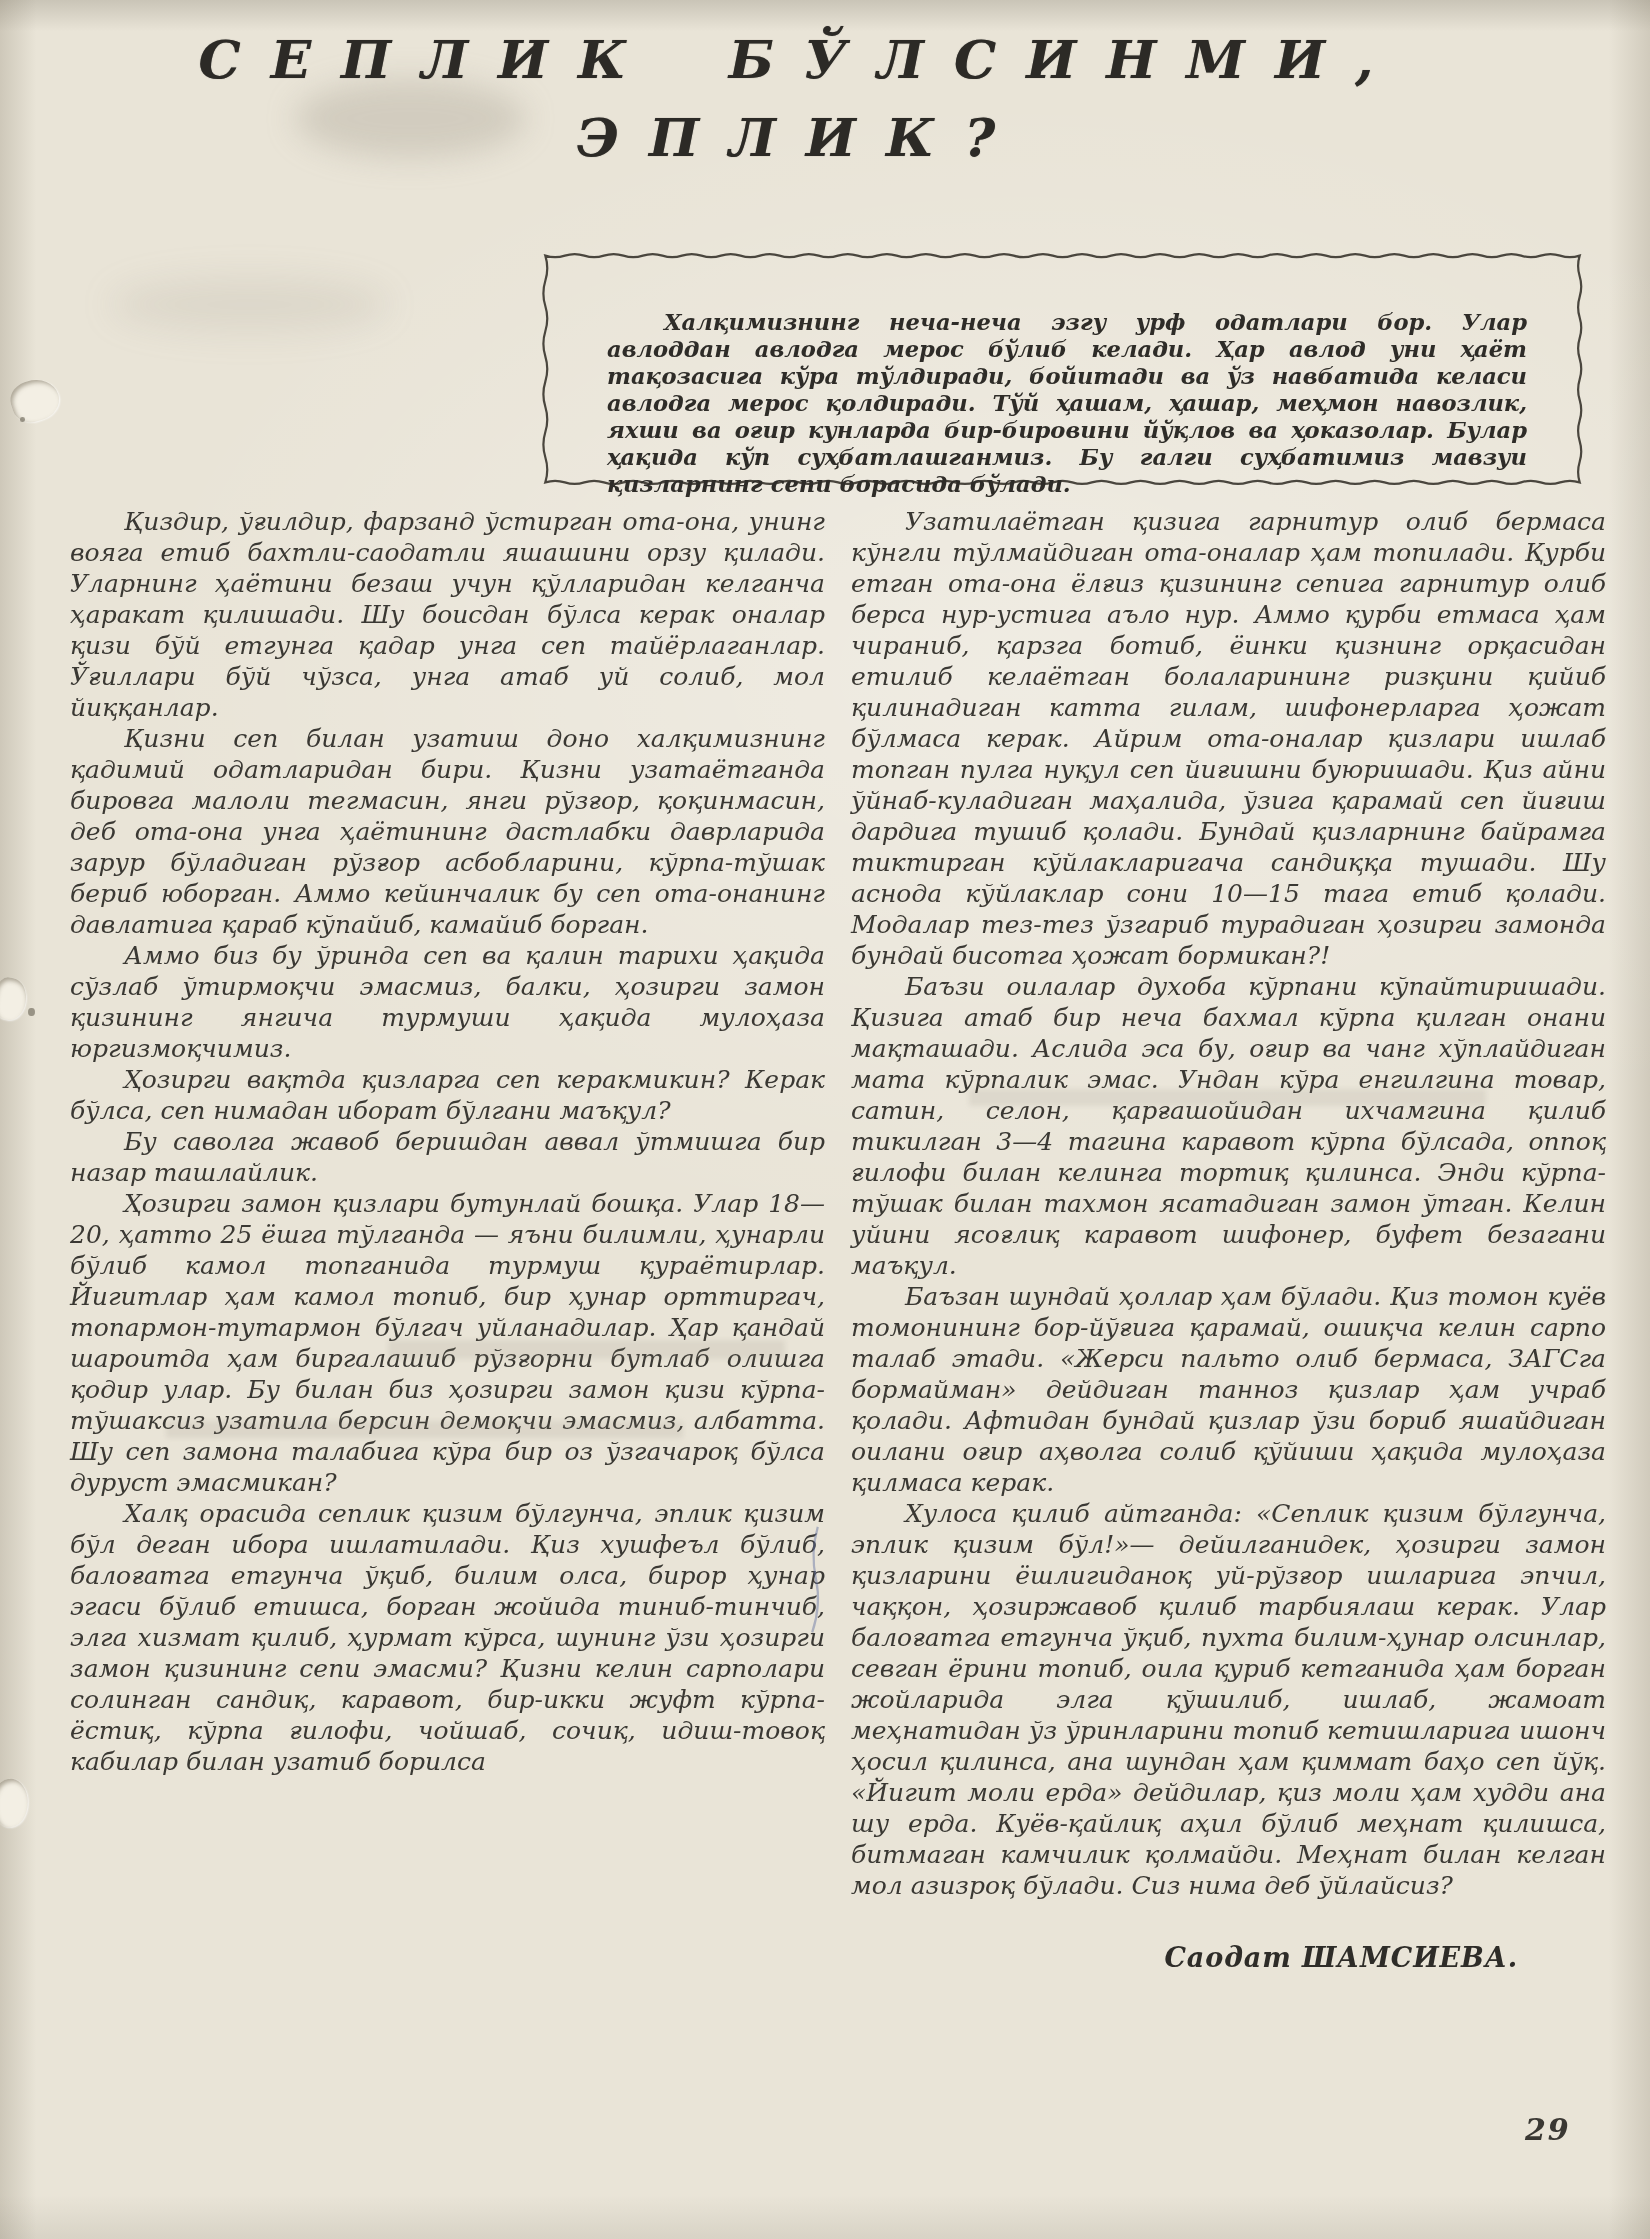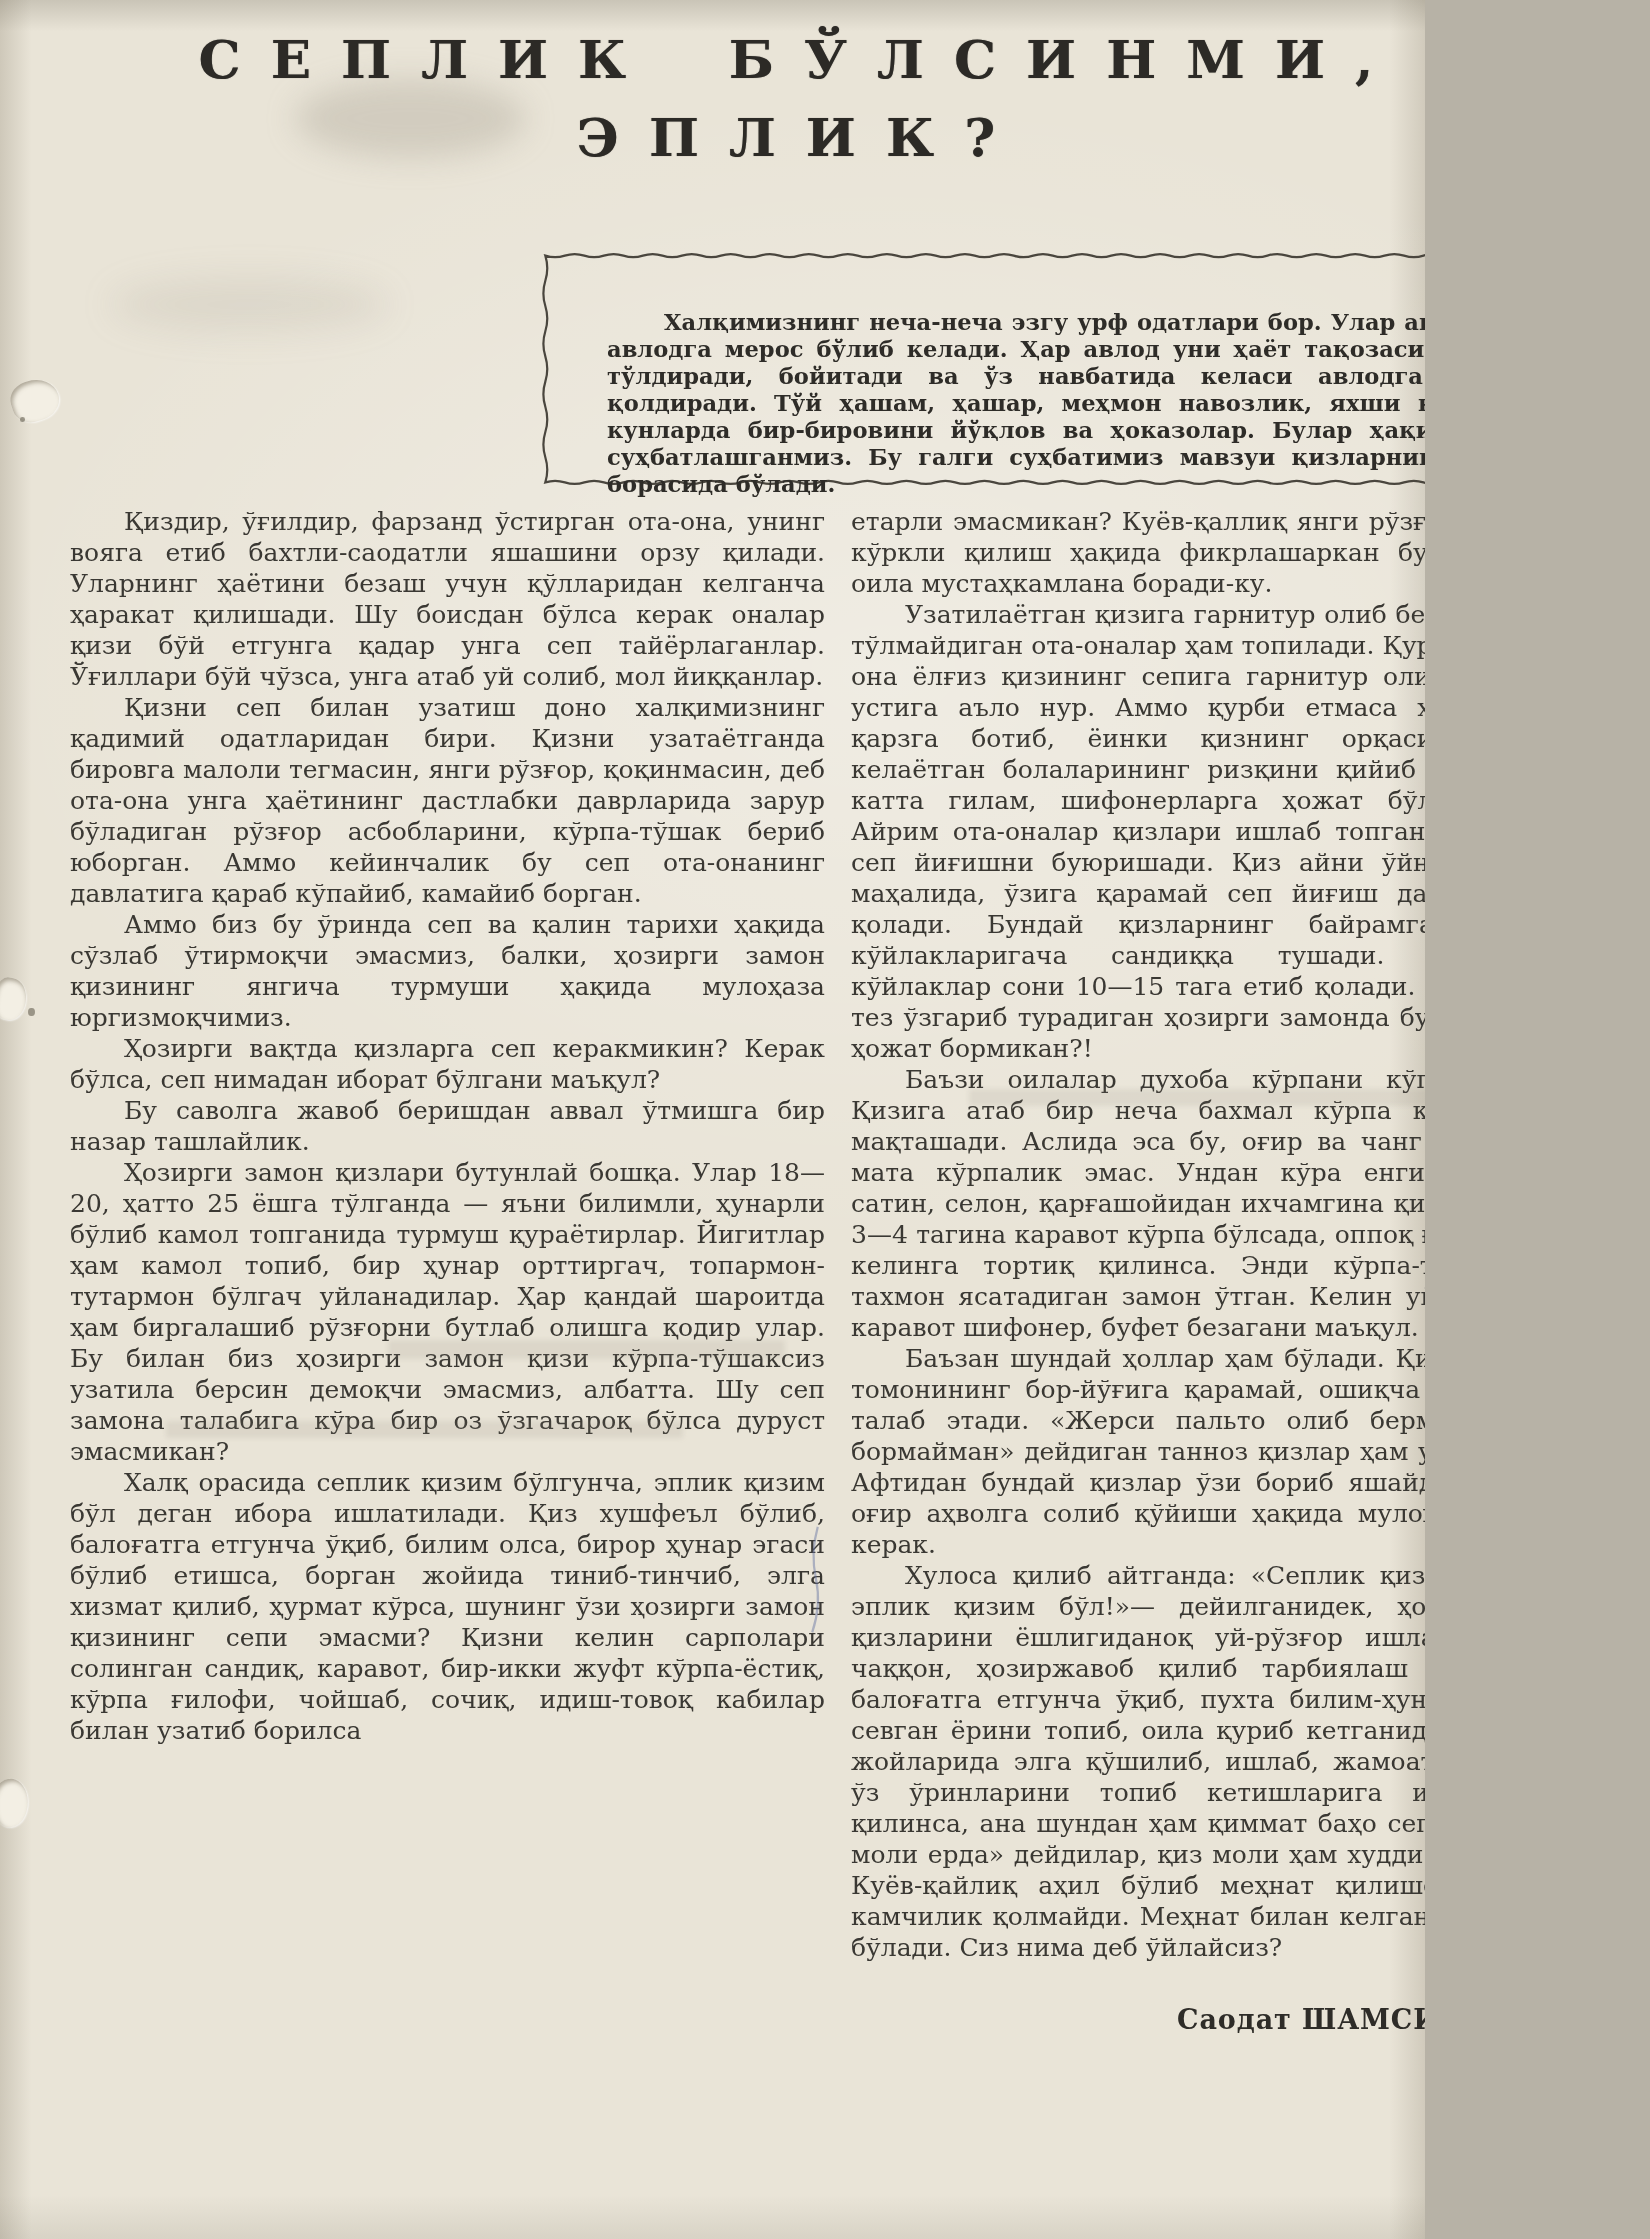--- a/index.html
+++ b/index.html
@@ -2,29 +2,30 @@
 <html style="font-size:14.8px"><head>
 <meta charset="utf-8">
 <style>
   html,body{margin:0;padding:0;}
   body{
     width:1650px;height:2240px;
     background:#b7b2a6;
     font-family:"DejaVu Serif","Liberation Serif",serif;
   }
   .page{
-    position:relative;width:1425px;height:2240px;overflow:hidden;
+    position:relative;width:1650px;height:2240px;overflow:hidden;
     background:
       radial-gradient(1292px 831px at 62% 30%, rgba(255,255,255,0.30), rgba(255,255,255,0) 70%),
       linear-gradient(90deg, rgba(110,100,80,0.22), rgba(110,100,80,0) 2.2%),
       linear-gradient(270deg, rgba(110,100,80,0.20), rgba(110,100,80,0) 2.5%),
       linear-gradient(180deg, rgba(90,85,70,0.22), rgba(90,85,70,0) 1.4%),
       linear-gradient(0deg, rgba(90,85,70,0.12), rgba(90,85,70,0) 2%),
       #e9e4d7;
     color:#33312c;
+    font-style:italic;
   }
   
   .title{
     position:absolute;top:20px;left:-24px;width:1650px;margin:0;
     text-align:center;font-weight:bold;color:#2c2a26;
   }
   .t-line{
     display:block;font-size:53px;line-height:78px;
     letter-spacing:30px;word-spacing:24px;
     text-shadow:0 0 0.9px rgba(44,42,38,.55);
@@ -107,21 +108,20 @@
     <p>Қиздир, ўғилдир, фарзанд ўстирган ота-она, унинг вояга етиб бахтли-саодатли яшашини орзу қилади. Уларнинг ҳаётини безаш учун қўлларидан келганча ҳаракат қилишади. Шу боисдан бўлса керак оналар қизи бўй етгунга қадар унга сеп тайёрлаганлар. Ўғиллари бўй чўзса, унга атаб уй солиб, мол йиққанлар.</p>
     <p>Қизни сеп билан узатиш доно халқимизнинг қадимий одатларидан бири. Қизни узатаётганда бировга малоли тегмасин, янги рўзғор, қоқинмасин, деб ота-она унга ҳаётининг дастлабки даврларида зарур бўладиган рўзғор асбобларини, кўрпа-тўшак бериб юборган. Аммо кейинчалик бу сеп ота-онанинг давлатига қараб кўпайиб, камайиб борган.</p>
     <p>Аммо биз бу ўринда сеп ва қалин тарихи ҳақида сўзлаб ўтирмоқчи эмасмиз, балки, ҳозирги замон қизининг янгича турмуши ҳақида мулоҳаза юргизмоқчимиз.</p>
     <p>Ҳозирги вақтда қизларга сеп керакмикин? Керак бўлса, сеп нимадан иборат бўлгани маъқул?</p>
     <p>Бу саволга жавоб беришдан аввал ўтмишга бир назар ташлайлик.</p>
     <p>Ҳозирги замон қизлари бутунлай бошқа. Улар 18—20, ҳатто 25 ёшга тўлганда — яъни билимли, ҳунарли бўлиб камол топганида турмуш қураётирлар. Йигитлар ҳам камол топиб, бир ҳунар орттиргач, топармон-тутармон бўлгач уйланадилар. Ҳар қандай шароитда ҳам биргалашиб рўзғорни бутлаб олишга қодир улар. Бу билан биз ҳозирги замон қизи кўрпа-тўшаксиз узатила берсин демоқчи эмасмиз, албатта. Шу сеп замона талабига кўра бир оз ўзгачароқ бўлса дуруст эмасмикан?</p>
     <p>Халқ орасида сеплик қизим бўлгунча, эплик қизим бўл деган ибора ишлатилади. Қиз хушфеъл бўлиб, балоғатга етгунча ўқиб, билим олса, бирор ҳунар эгаси бўлиб етишса, борган жойида тиниб-тинчиб, элга хизмат қилиб, ҳурмат кўрса, шунинг ўзи ҳозирги замон қизининг сепи эмасми? Қизни келин сарполари солинган сандиқ, каравот, бир-икки жуфт кўрпа-ёстиқ, кўрпа ғилофи, чойшаб, сочиқ, идиш-товоқ кабилар билан узатиб борилса</p>
   </div>
 
   <div class="col right">
-    <p class="no-indent">етарли эмасмикан? Куёв-қаллиқ янги рўзғорни яна ҳам кўркли қилиш ҳақида фикрлашаркан бу билан янги оила мустаҳкамлана боради-ку.</p>
     <p>Узатилаётган қизига гарнитур олиб бермаса кўнгли тўлмайдиган ота-оналар ҳам топилади. Қурби етган ота-она ёлғиз қизининг сепига гарнитур олиб берса нур-устига аъло нур. Аммо қурби етмаса ҳам чираниб, қарзга ботиб, ёинки қизнинг орқасидан етилиб келаётган болаларининг ризқини қийиб қилинадиган катта гилам, шифонерларга ҳожат бўлмаса керак. Айрим ота-оналар қизлари ишлаб топган пулга нуқул сеп йиғишни буюришади. Қиз айни ўйнаб-куладиган маҳалида, ўзига қарамай сеп йиғиш дардига тушиб қолади. Бундай қизларнинг байрамга тиктирган кўйлакларигача сандиққа тушади. Шу аснода кўйлаклар сони 10—15 тага етиб қолади. Модалар тез-тез ўзгариб турадиган ҳозирги замонда бундай бисотга ҳожат бормикан?!</p>
     <p>Баъзи оилалар духоба кўрпани кўпайтиришади. Қизига атаб бир неча бахмал кўрпа қилган онани мақташади. Аслида эса бу, оғир ва чанг хўплайдиган мата кўрпалик эмас. Ундан кўра енгилгина товар, сатин, селон, қарғашойидан ихчамгина қилиб тикилган 3—4 тагина каравот кўрпа бўлсада, оппоқ ғилофи билан келинга тортиқ қилинса. Энди кўрпа-тўшак билан тахмон ясатадиган замон ўтган. Келин уйини ясоғлиқ каравот шифонер, буфет безагани маъқул.</p>
     <p>Баъзан шундай ҳоллар ҳам бўлади. Қиз томон куёв томонининг бор-йўғига қарамай, ошиқча келин сарпо талаб этади. «Жерси пальто олиб бермаса, ЗАГСга бормайман» дейдиган танноз қизлар ҳам учраб қолади. Афтидан бундай қизлар ўзи бориб яшайдиган оилани оғир аҳволга солиб қўйиши ҳақида мулоҳаза қилмаса керак.</p>
     <p>Хулоса қилиб айтганда: «Сеплик қизим бўлгунча, эплик қизим бўл!»— дейилганидек, ҳозирги замон қизларини ёшлигиданоқ уй-рўзғор ишларига эпчил, чаққон, ҳозиржавоб қилиб тарбиялаш керак. Улар балоғатга етгунча ўқиб, пухта билим-ҳунар олсинлар, севган ёрини топиб, оила қуриб кетганида ҳам борган жойларида элга қўшилиб, ишлаб, жамоат меҳнатидан ўз ўринларини топиб кетишларига ишонч ҳосил қилинса, ана шундан ҳам қиммат баҳо сеп йўқ. «Йигит моли ерда» дейдилар, қиз моли ҳам худди ана шу ерда. Куёв-қайлиқ аҳил бўлиб меҳнат қилишса, битмаган камчилик қолмайди. Меҳнат билан келган мол азизроқ бўлади. Сиз нима деб ўйлайсиз?</p>
     <p class="author">Саодат ШАМСИЕВА.</p>
   </div>
 
   <div class="page-number">29</div>
 
   <div class="tear tear-1"></div>

